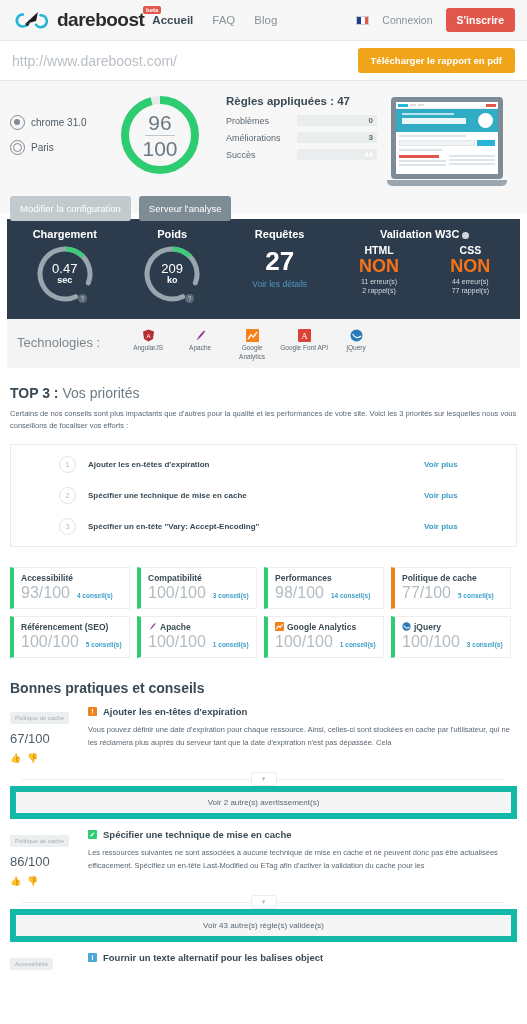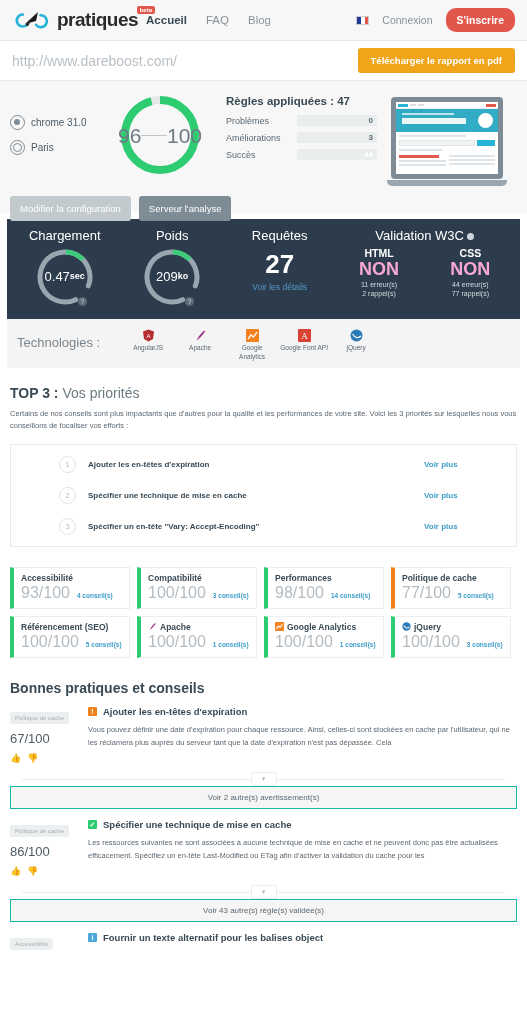--- a/index.html
+++ b/index.html
@@ -29,21 +29,21 @@
   }
   .nav-links { display:flex; gap:19px; margin-left:8px; align-items:center; }
   .nav-link { font-size:11.5px; color:#8a9298; text-decoration:none; }
   .nav-link.active { color:#3a4a55; font-weight:bold; }
   .nav-right { margin-left:auto; display:flex; align-items:center; gap:13px; }
   .flag { width:13px; height:9px; display:flex; border:1px solid #ccc; }
   .flag i { flex:1; height:100%; display:block; }
   .login-link { font-size:10.5px; color:#8a9298; text-decoration:none; }
   .signup-btn {
     background:#e2574c; color:#fff; font-size:10.5px; font-weight:bold;
-    padding:6px 11px; border-radius:10px; border:none; cursor:pointer;
+    padding:6px 11px; border-radius:3px; border:none; cursor:pointer;
   }
 
   
   .urlbar {
     height:40px; background:#fff; border-bottom:1px solid #e8e8e8;
     display:flex; align-items:center; padding:0 12px;
   }
   .url-text { font-size:14px; color:#b9bfc4; }
   .pdf-btn {
     margin-left:auto; background:#f0a419; color:#fff; font-size:9.5px;
@@ -67,21 +67,21 @@
   }
   .env-ico.globe::after {
     background:transparent; border:1.3px solid #7e8a93; border-radius:50%;
     left:2px; top:2px; width:7px; height:7px;
   }
 
   .gauge-col { width:116px; display:flex; justify-content:center; }
   .gauge { position:relative; width:84px; height:84px; }
   .gauge svg { display:block; }
   .gauge-center {
-    position:absolute; inset:0; display:flex; flex-direction:row;
+    position:absolute; inset:0; display:flex; flex-direction:column;
     align-items:center; justify-content:center; line-height:1;
   }
   .gauge-num { font-size:21px; color:#6d7a84; }
   .gauge-line { width:30px; height:1px; background:#c0c7cc; margin:2px 0; }
   .gauge-den { font-size:21px; color:#6d7a84; }
 
   .rules-col { flex:1; padding-top:2px; padding-left:8px; }
   .rules-title { font-size:11.5px; font-weight:bold; color:#3a4a55; margin-bottom:8px; }
   .rule-row { display:flex; align-items:center; margin-bottom:6px; font-size:9px; color:#5c6872; }
   .rule-label { width:71px; flex:none; }
@@ -118,39 +118,39 @@
   .gbtn.disabled { background:#c3cacd; }
   .gbtn.normal { background:#7d8c95; }
 
   
   .darkwrap { padding:6px 7px 0 7px; background:#fff; }
   .dark {
     background:#2c3c4c; height:100px; display:flex; align-items:flex-start;
     padding:9px 4px 0 4px;
   }
   .d-col { flex:1; text-align:center; position:relative; }
-  .d-title { font-size:13px; font-weight:normal; color:#fff; margin-bottom:3px; }
+  .d-title { font-size:11px; font-weight:bold; color:#fff; margin-bottom:3px; }
   .d-gauge { position:relative; width:62px; height:62px; margin:0 auto; }
   .d-center {
-    position:absolute; inset:0; display:flex; flex-direction:row;
+    position:absolute; inset:0; display:flex; flex-direction:column;
     align-items:center; justify-content:center; line-height:1.1;
   }
   .d-val { font-size:13px; color:#fff; }
   .d-unit { font-size:9px; color:#fff; font-weight:bold;text-align:center; }
   .d-qmark {
     position:absolute; right:9px; bottom:2px; width:9px; height:9px;
     border-radius:50%; background:#5c6b78; color:#cfd6db; font-size:6.5px;
     line-height:9px; text-align:center;
   }
   .d-big { font-size:26px; font-weight:bold; color:#fff; margin-top:6px; }
   .d-link { font-size:8.5px; color:#5596c8; margin-top:2px; display:block; text-decoration:none; }
   .w3c-sub { display:flex; margin-top:4px; }
   .w3c-half { flex:1; }
   .w3c-lbl { font-size:10.5px; font-weight:bold; color:#fff; }
-  .w3c-non { font-size:18px; font-weight:bold; color:#f9a8d4; line-height:1.15; }
+  .w3c-non { font-size:18px; font-weight:bold; color:#f97316; line-height:1.15; }
   .w3c-det { font-size:7px; color:#d5dbe0; line-height:1.35; }
   .w3c-dot {
     display:inline-block; width:7px; height:7px; border-radius:50%;
     background:#cfd6db; vertical-align:middle; margin-left:3px;
   }
 
   
   .techwrap { padding:0 7px; background:#fff; }
   .tech {
     background:#f4f4f4; display:flex; align-items:flex-start; padding:9px 10px 6px 10px;
@@ -205,41 +205,41 @@
 
   .divider-wrap { position:relative; height:14px; margin-top:9px; }
   .divider-line { position:absolute; top:7px; left:12px; right:12px; height:1px; background:#ededed; }
   .chev {
     position:absolute; left:50%; transform:translateX(-50%); top:0;
     width:26px; height:14px; background:#fff; border:1px solid #ededed;
     border-radius:3px; color:#b6bdc2; font-size:7px; text-align:center; line-height:12px;
     cursor:pointer;
   }
   .seebar {
-    background:#f5f5f5; border:1px solid #14b8a6; text-align:center;
+    background:#f5f5f5; border:6px solid #14b8a6; text-align:center;
     font-size:8px; color:#5c6872; padding:6px 0; cursor:pointer;
   }
 </style>
 </head>
 <body>
 
 <div class="page">
 
   <div class="topnav">
     <div class="logo-wrap">
       <span class="logo-mark">
         <svg width="40" height="20" viewBox="0 0 40 20">
           <path d="M11 4.5 A6 6 0 1 0 15.5 14.2" fill="none" stroke="#27b4d6" stroke-width="2.6" stroke-linecap="round"></path>
           <path d="M28.5 5.2 A6 6 0 1 1 24 14.8" fill="none" stroke="#27b4d6" stroke-width="2.6" stroke-linecap="round"></path>
           <path d="M13 14 L26 2 L24 11 Z" fill="#1b1b1b"></path>
           <path d="M13.2 13.8 L18 13 L15.5 16.5 Z" fill="#1b1b1b"></path>
         </svg>
       </span>
       <span class="logo-text">
-        <span>pratiques</span><span class="logo-beta">beta</span>
+        <span>dareboost</span><span class="logo-beta">beta</span>
       </span>
     </div>
     <div class="nav-links">
       <a class="nav-link active" href="#">Accueil</a>
       <a class="nav-link" href="#">FAQ</a>
       <a class="nav-link" href="#">Blog</a>
     </div>
     <div class="nav-right">
       <span class="flag">
           <i style="background:#1f3a93"></i>

